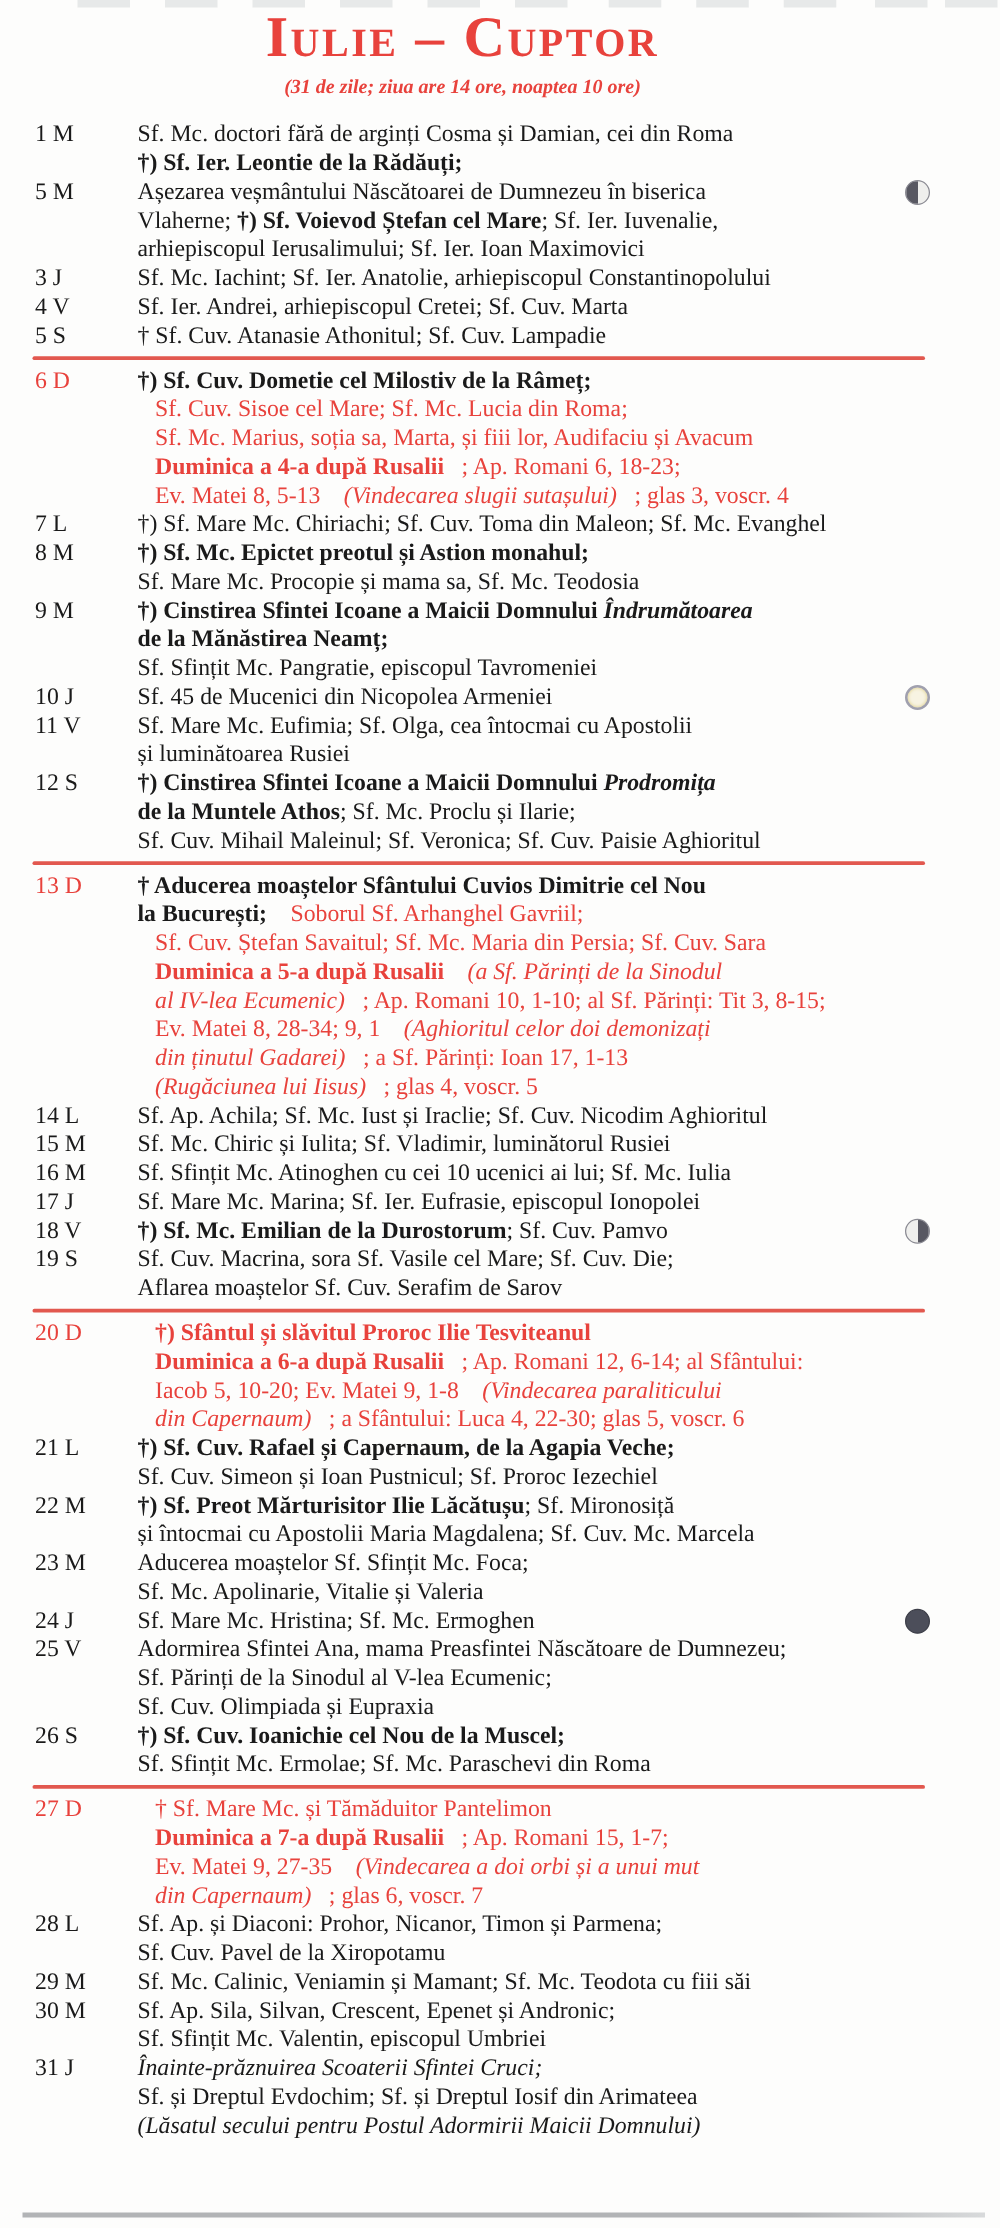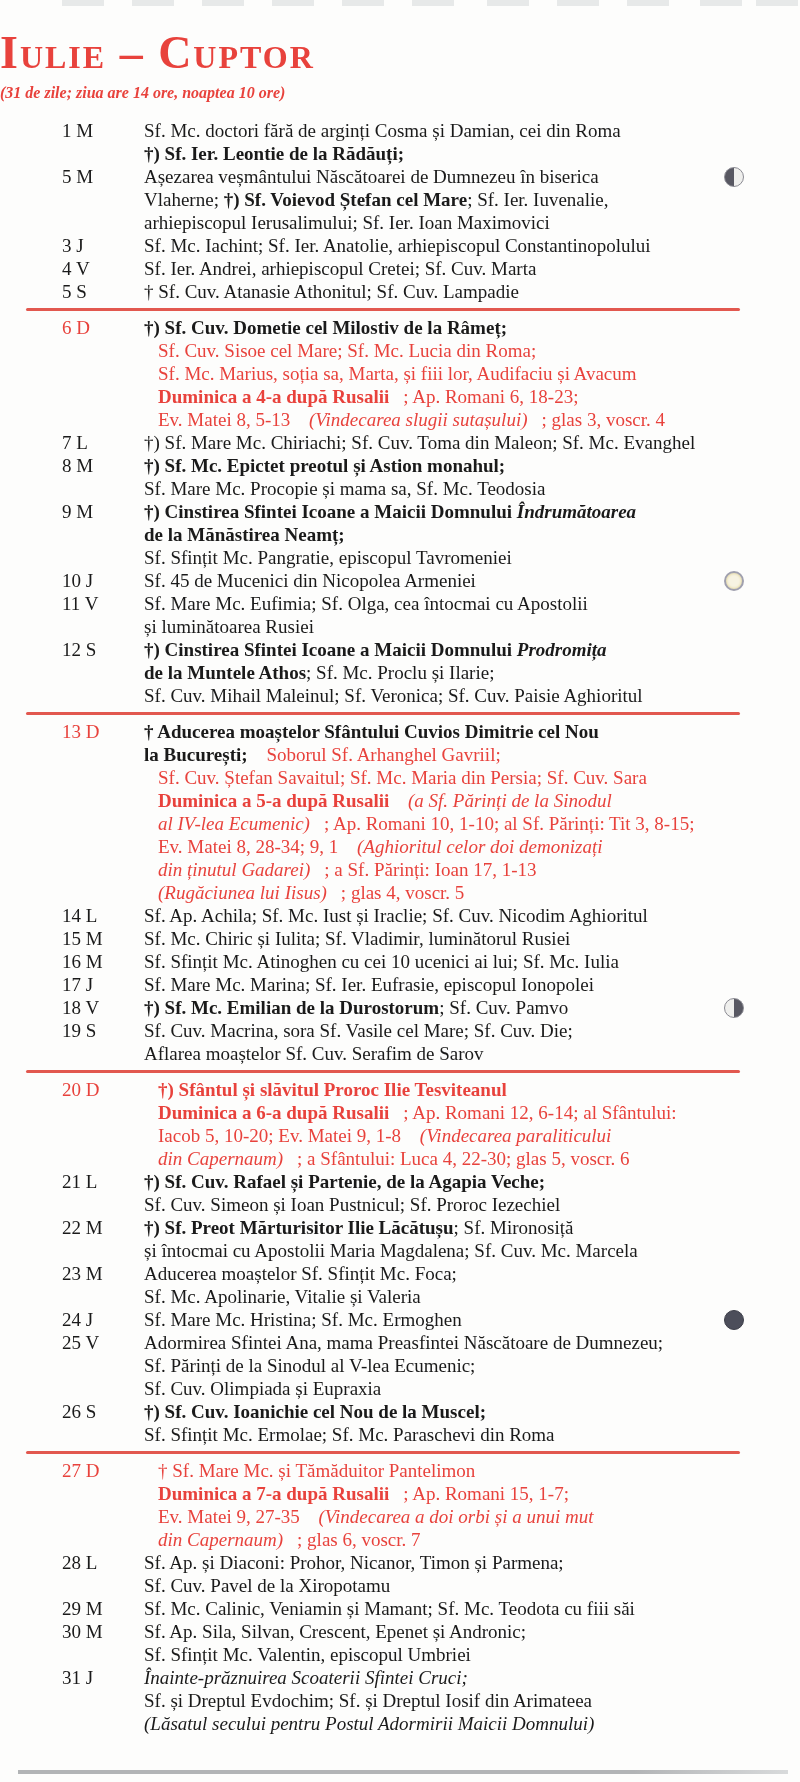--- a/index.html
+++ b/index.html
@@ -14,41 +14,41 @@
     font-family:"Liberation Serif", serif;
     color:var(--ink);
     position:relative;
     overflow:hidden;
   }
   .page{position:relative;width:800px;height:1782px;}
 
   
   .artifact{position:absolute;top:0;height:6px;width:42px;background:#e3e5e5;opacity:.85;}
 
-  header{width:740px;padding-top:27px;}
+  header{width:740px;text-align:center;padding-top:4px;}
   h1{
     margin:0;
     font-size:46px;
     line-height:52px;
     font-weight:bold;
     font-variant:small-caps;
     letter-spacing:2px;
     color:var(--red);
   }
   .subtitle{
     margin-top:1px;
     font-size:16px;
     line-height:26px;
     font-style:italic;
     font-weight:bold;
     color:var(--red);
   }
 
   .cal{margin-top:13px;}
-  .day-row{display:flex;position:relative;padding-left:34px;}
+  .day-row{display:flex;position:relative;}
   .day-label{
     flex:none;width:110px;box-sizing:border-box;
     padding-left:28px;
     font-size:19px;line-height:23px;
   }
   .sunday .day-label{color:var(--red);}
   .day-lines{flex:1;font-size:19px;line-height:23px;}
   .line{white-space:nowrap;}
   .b{font-weight:bold;}
   .i{font-style:italic;}
@@ -247,21 +247,21 @@
         <div class="day-lines">
           <div class="line"><span class="r b">†) Sfântul și slăvitul Proroc Ilie Tesviteanul</span></div>
           <div class="line"><span class="r b">Duminica a 6-a după Rusalii</span><span class="r">; Ap. Romani 12, 6-14; al Sfântului:</span></div>
           <div class="line"><span class="r">Iacob 5, 10-20; Ev. Matei 9, 1-8 </span><span class="r i">(Vindecarea paraliticului</span></div>
           <div class="line"><span class="r i">din Capernaum)</span><span class="r">; a Sfântului: Luca 4, 22-30; glas 5, voscr. 6</span></div>
         </div>
       </div>
       <div class="day-row">
         <div class="day-label">21 L</div>
         <div class="day-lines">
-          <div class="line"><span class="b">†) Sf. Cuv. Rafael și Partenie, de la Agapia Veche;</span></div>
+          <div class="line"><span class="b">†) Sf. Cuv. Rafael și Capernaum, de la Agapia Veche;</span></div>
           <div class="line"><span>Sf. Cuv. Simeon și Ioan Pustnicul; Sf. Proroc Iezechiel</span></div>
         </div>
       </div>
       <div class="day-row">
         <div class="day-label">22 M</div>
         <div class="day-lines">
           <div class="line"><span class="b">†) Sf. Preot Mărturisitor Ilie Lăcătușu</span><span>; Sf. Mironosiță</span></div>
           <div class="line"><span>și întocmai cu Apostolii Maria Magdalena; Sf. Cuv. Mc. Marcela</span></div>
         </div>
       </div>

